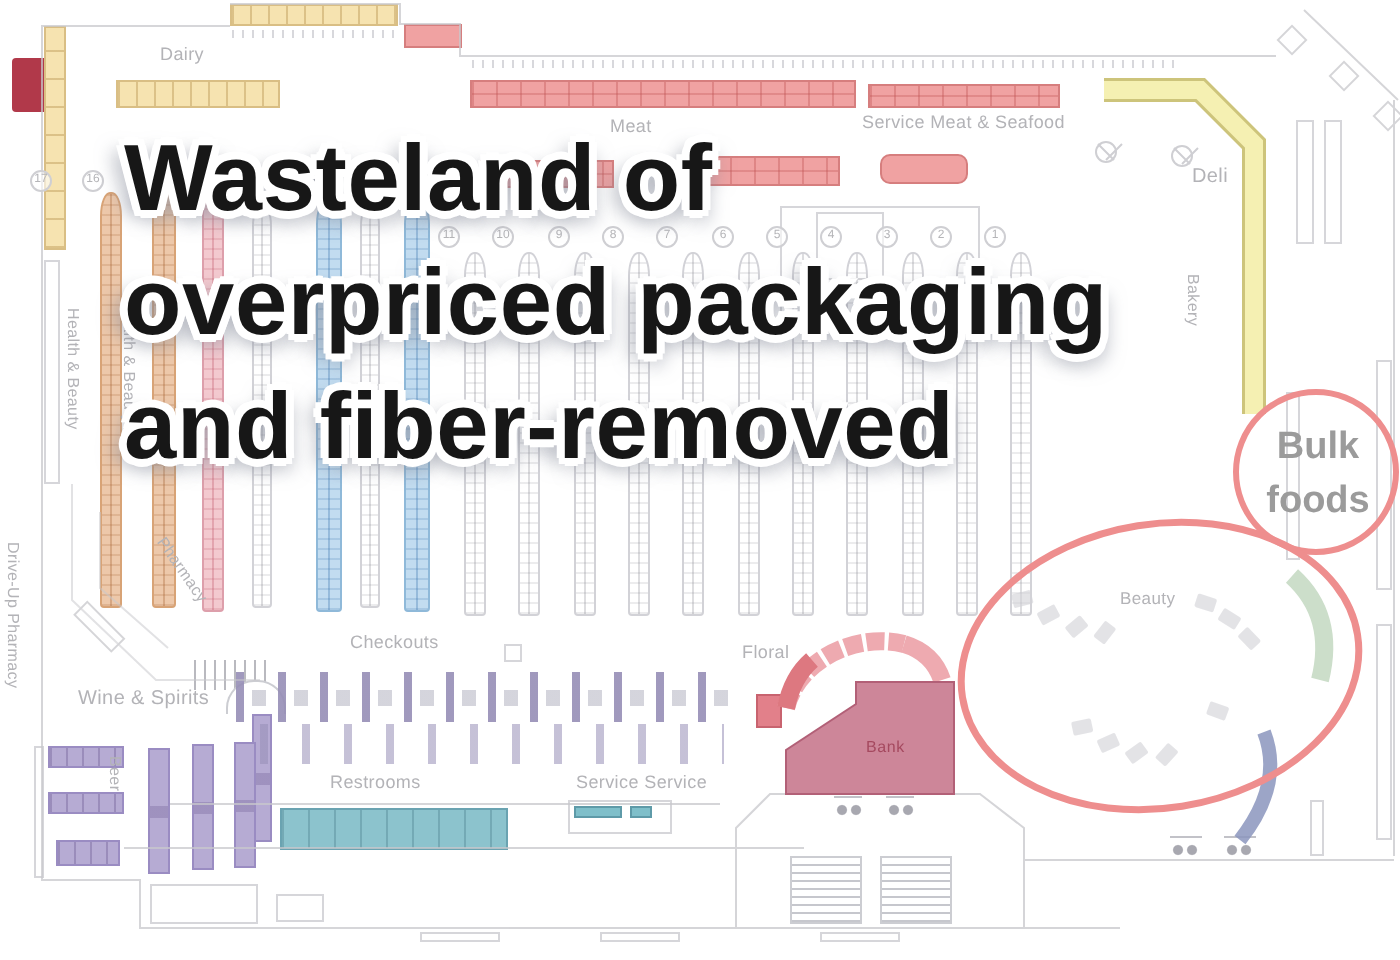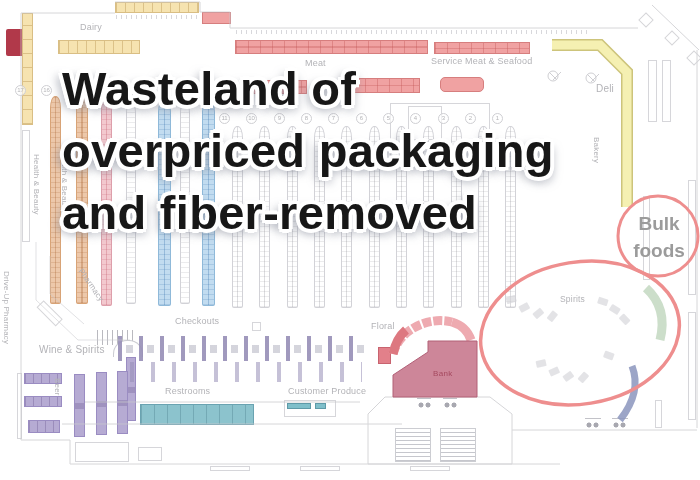--- a/index.html
+++ b/index.html
@@ -227,24 +227,24 @@
     <span class="lbl" style="left:596px;top:83px;font-size:10px">Deli</span>
     <span class="lbl vlbl" style="left:601px;top:137px">Bakery</span>
     <span class="lbl vlbl" style="left:41px;top:154px">Health &amp; Beauty</span>
     <span class="lbl vlbl" style="left:69px;top:151px">Health &amp; Beauty</span>
     <span class="lbl vlbl" style="left:11px;top:271px">Drive-Up Pharmacy</span>
     <span class="lbl dlbl" style="left:84px;top:267px">Pharmacy</span>
     <span class="lbl" style="left:39px;top:344px;font-size:10px">Wine &amp; Spirits</span>
     <span class="lbl vlbl" style="left:62px;top:378px">Beer</span>
     <span class="lbl" style="left:175px;top:316px">Checkouts</span>
     <span class="lbl" style="left:165px;top:386px">Restrooms</span>
-    <span class="lbl" style="left:288px;top:386px">Customer Produce</span>
+    <span class="lbl" style="left:288px;top:386px">Service Service</span>
     <span class="lbl" style="left:371px;top:321px">Floral</span>
     <span class="lbl banklbl" style="left:433px;top:369px">Bank</span>
-    <span class="lbl" style="left:560px;top:294px;font-size:8.5px">Spirits</span>
+    <span class="lbl" style="left:560px;top:294px;font-size:8.5px">Beauty</span>
 
     <span class="numc" style="left:219px;top:113px">11</span>
     <span class="numc" style="left:246px;top:113px">10</span>
     <span class="numc" style="left:274px;top:113px">9</span>
     <span class="numc" style="left:301px;top:113px">8</span>
     <span class="numc" style="left:328px;top:113px">7</span>
     <span class="numc" style="left:356px;top:113px">6</span>
     <span class="numc" style="left:383px;top:113px">5</span>
     <span class="numc" style="left:410px;top:113px">4</span>
     <span class="numc" style="left:438px;top:113px">3</span>

